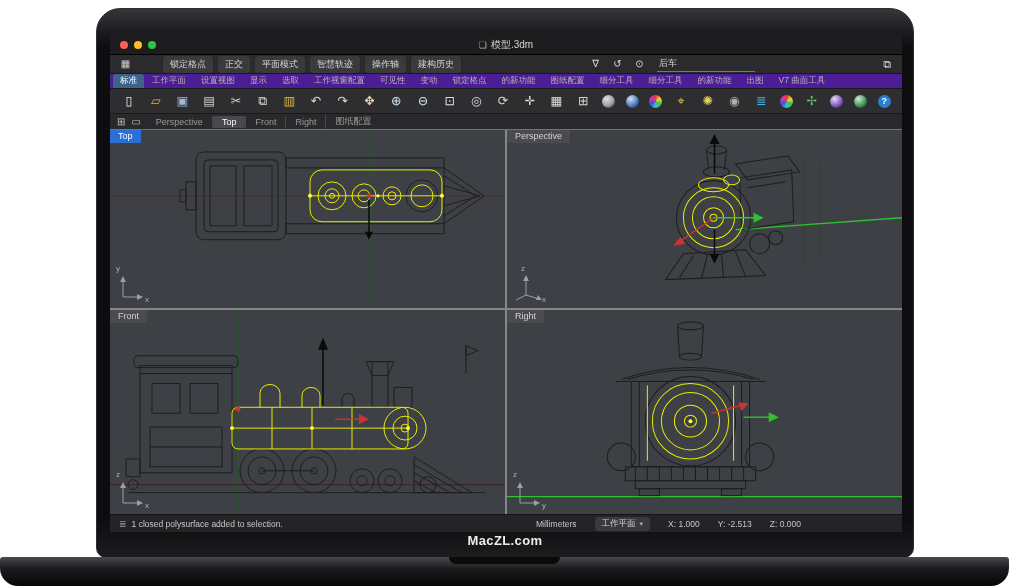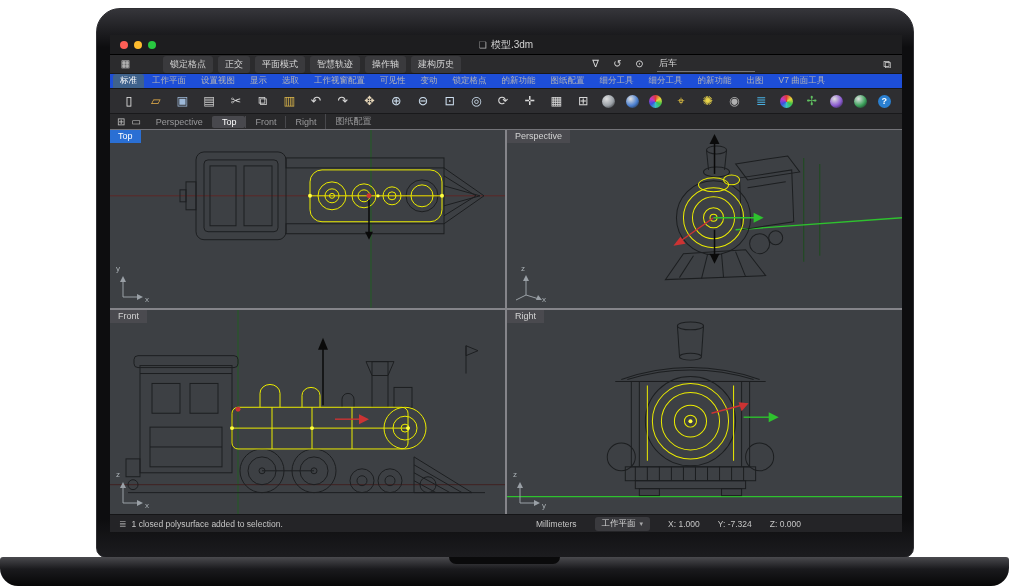--- a/index.html
+++ b/index.html
@@ -33,21 +33,21 @@
   .commandbar{flex:0 0 19px;background:#2b2b2d;display:flex;align-items:center;gap:5px;
     padding:0 9px;border-bottom:1px solid #19191b}
   .cb-ic{font-size:10px;line-height:1;color:#cfcfcf;width:13px;text-align:center}
   .toggles{display:flex;gap:5px;margin-left:26px}
   .toggle{background:#3a3a3d;color:#d6d6d6;font-size:9px;padding:2px 7px;border-radius:3px;white-space:nowrap}
   .right-ics{display:flex;gap:9px;margin-left:auto}
   .cmd-field{width:98px;border-bottom:1px solid #76767a;color:#d6d6d6;font-size:9px;padding:0 2px 1px;margin-left:6px}
   .panel-ic{margin-left:auto;margin-right:2px;color:#d0d0d0;font-size:11px}
 
   
-  .ribbontabs{flex:0 0 15px;background:#1d4ed8;display:flex;align-items:stretch;gap:1px;
+  .ribbontabs{flex:0 0 15px;background:#4c1d95;display:flex;align-items:stretch;gap:1px;
     padding-left:3px;border-bottom:1px solid #19191b}
   .rtab{color:#b3b3b5;font-size:8.5px;padding:0 7px;display:flex;align-items:center;white-space:nowrap}
   .rtab.active{background:#3f628c;color:#fff;border-radius:3px 3px 0 0}
 
   
   .icontoolbar{flex:0 0 25px;background:#2e2e31;display:flex;align-items:center;
     justify-content:space-between;padding:0 11px;border-bottom:1px solid #19191b}
   .tbi{width:16px;height:16px;display:flex;align-items:center;justify-content:center}
   .tbi .g{color:var(--c,#d0d0d0);font-size:12.5px;line-height:1}
   .tbi.sphere{width:13px;height:13px;border-radius:50%;
@@ -541,22 +541,23 @@
         <span class="sb-ic">≣</span>
         <span>1 closed polysurface added to selection.</span>
       </div>
       <div class="sb-right">
         <span>Millimeters</span>
         <span class="sb-pill">
           <span>工作平面</span>
           <span class="arr">▾</span>
         </span>
         <span>X: 1.000</span>
-        <span>Y: -7.324</span>
+        <span>Y: -2.513</span>
         <span>Z: 0.000</span>
       </div>
     </div>
 
   </div>
 
+  <div class="brand">MacZL.com</div>
 </div>
 
 <div class="base"></div>
 
 </body></html>

